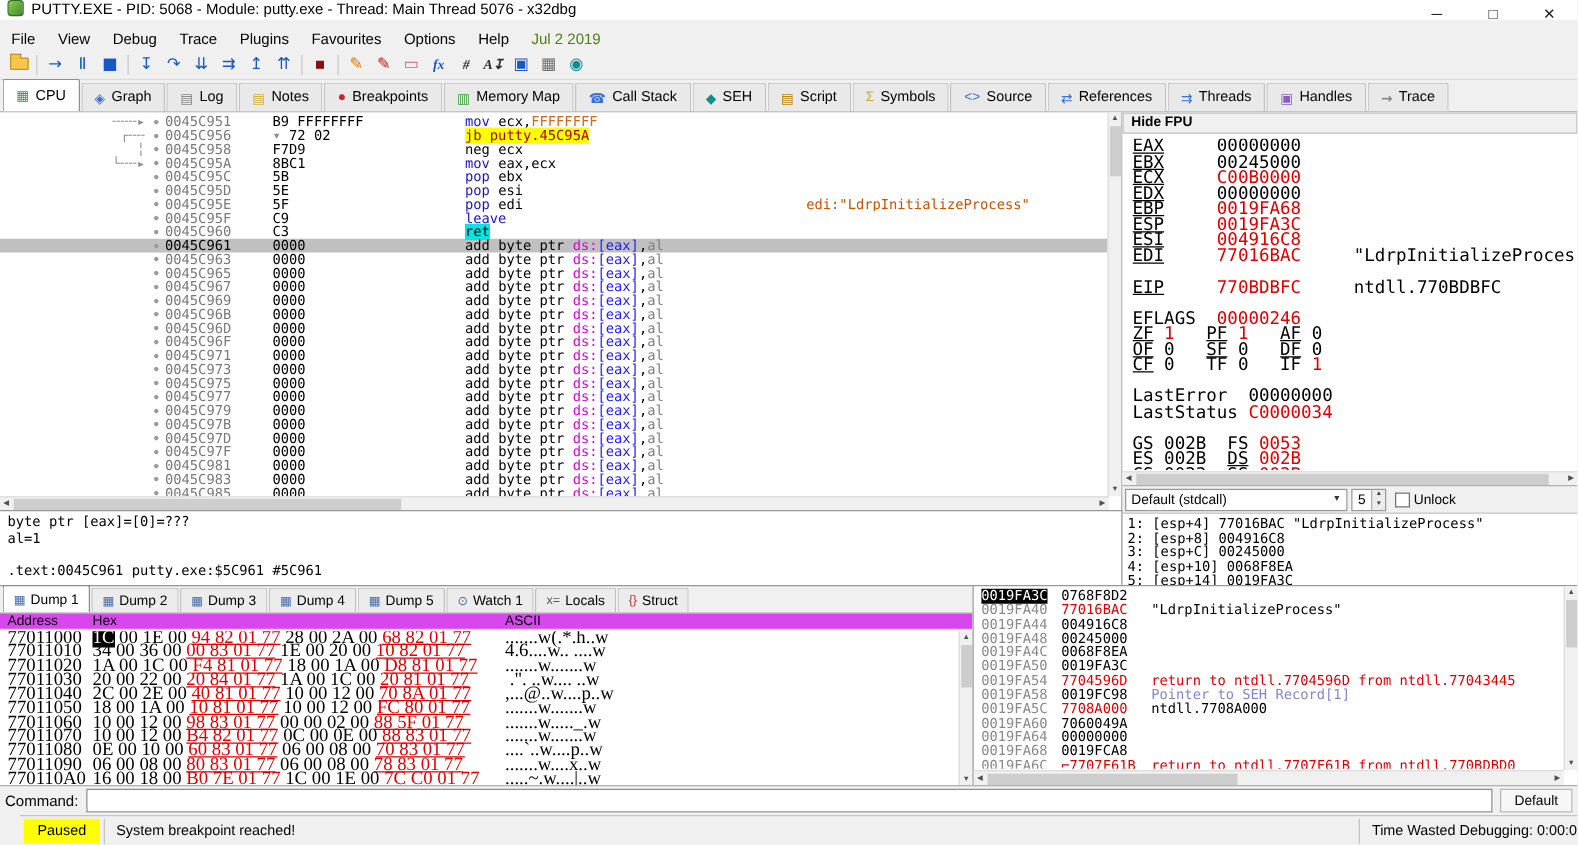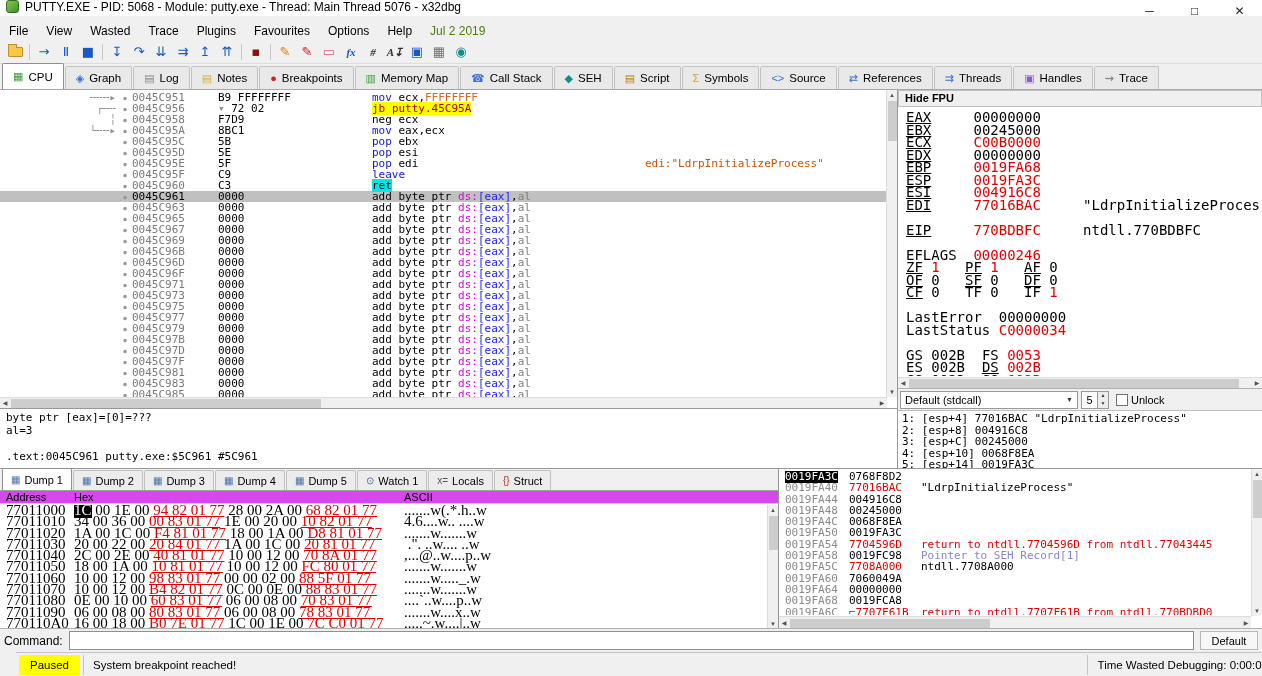--- a/index.html
+++ b/index.html
@@ -141,21 +141,21 @@
     <span class="winbtns">
       <span class="wbtn">─</span>
       <span class="wbtn">□</span>
       <span class="wbtn">✕</span>
     </span>
   </div>
 
   <div class="menubar" id="menubar">
       <span class="mitem">File</span>
       <span class="mitem">View</span>
-      <span class="mitem">Wasted</span>
+      <span class="mitem">Debug</span>
       <span class="mitem">Trace</span>
       <span class="mitem">Plugins</span>
       <span class="mitem">Favourites</span>
       <span class="mitem">Options</span>
       <span class="mitem">Help</span>
       <span class="mdate">Jul 2 2019</span>
     </div>
 
   <div class="toolbar" id="toolbar">
       <button class="tbtn"><span class="ic-folder"></span></button>
@@ -281,21 +281,21 @@
       <span class="spin-btns">
           <span>▲</span>
           <span>▼</span>
         </span>
     </div>
     <span class="chk"></span>
     <span class="chklabel">Unlock</span>
   </div>
   <div class="argslist" id="argslist"><div class="aline">1: [esp+4] 77016BAC "LdrpInitializeProcess"</div><div class="aline">2: [esp+8] 004916C8</div><div class="aline">3: [esp+C] 00245000</div><div class="aline">4: [esp+10] 0068F8EA</div><div class="aline">5: [esp+14] 0019FA3C</div></div>
 
-  <div class="infopane" id="infopane"><div class="iline">byte ptr [eax]=[0]=???</div><div class="iline">al=3</div><div class="iline"> </div><div class="iline">.text:0045C961 putty.exe:$5C961 #5C961</div></div>
+  <div class="infopane" id="infopane"><div class="iline">byte ptr [eax]=[0]=???</div><div class="iline">al=1</div><div class="iline"> </div><div class="iline">.text:0045C961 putty.exe:$5C961 #5C961</div></div>
 
   <div class="dumptabs" id="dumptabs">
       <div class="dtab active">
         <span class="dticon" style="color: rgb(74, 111, 168);">▦</span>
         <span class="dtlabel">Dump 1</span>
       </div>
       <div class="dtab">
         <span class="dticon" style="color: rgb(74, 111, 168);">▦</span>
         <span class="dtlabel">Dump 2</span>
       </div>

